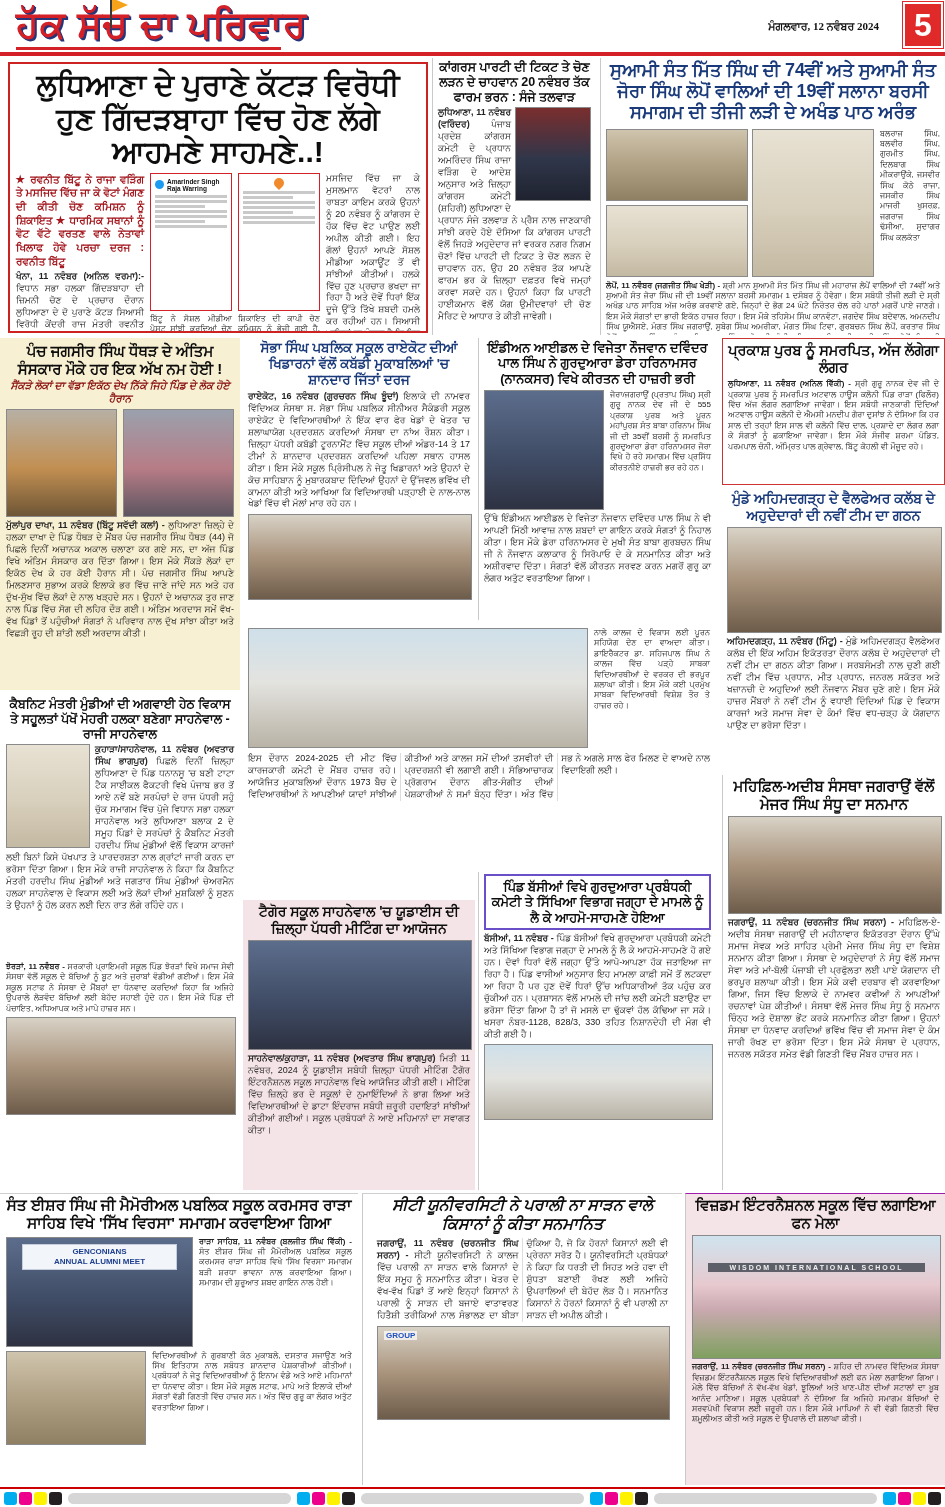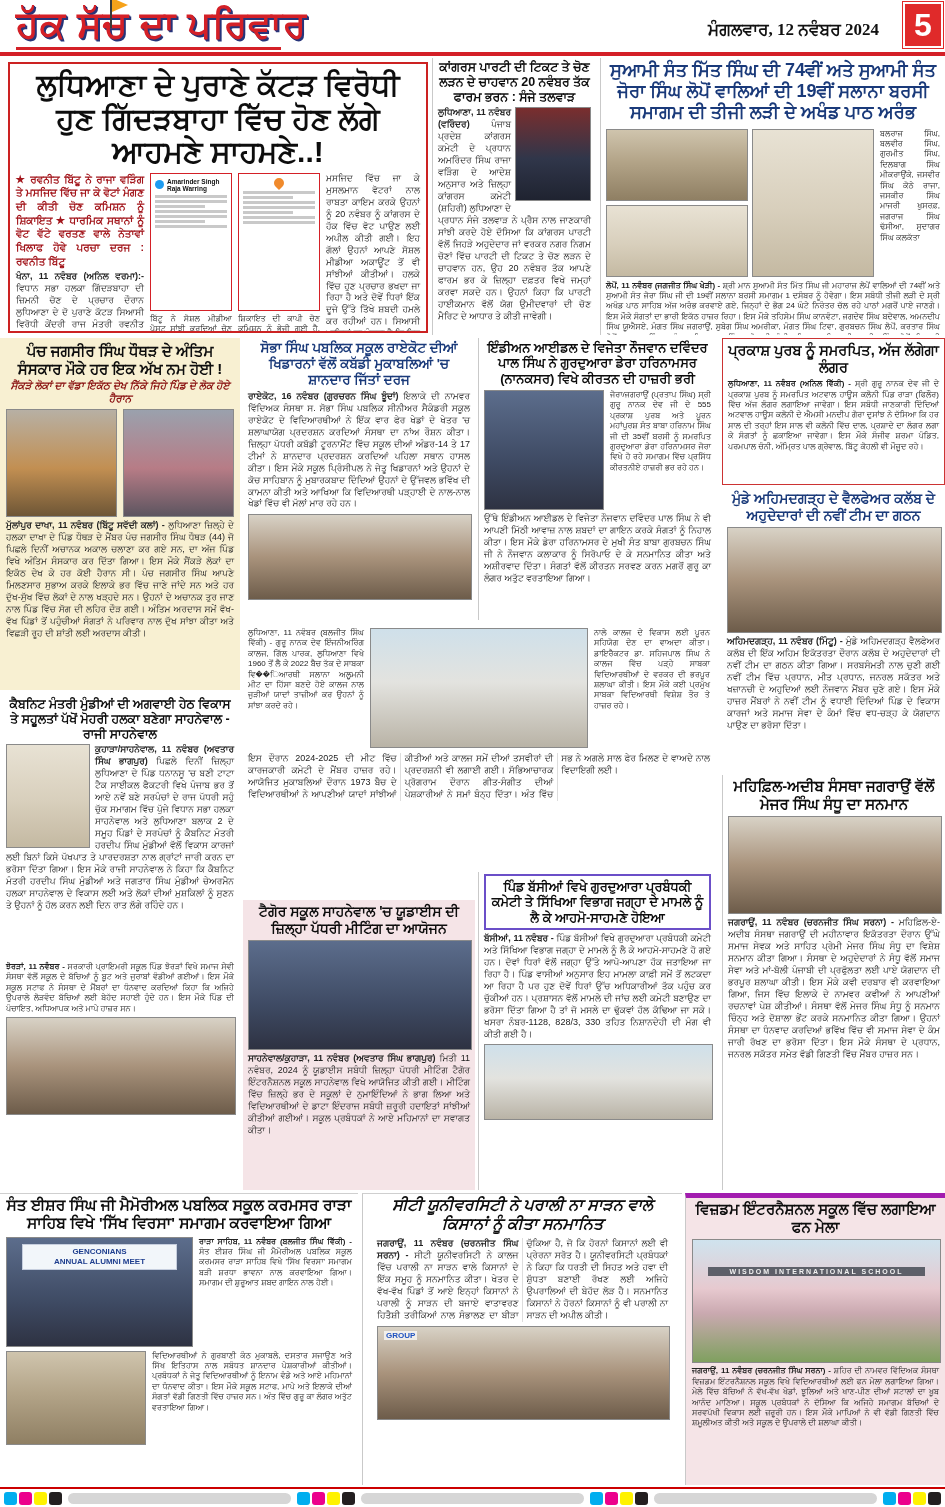--- a/index.html
+++ b/index.html
@@ -7,21 +7,21 @@
         font-family:"Liberation Sans", sans-serif;color:#1a1a1a;overflow:hidden;}
   .abs{position:absolute;box-sizing:border-box;}
   .art{overflow:hidden;}
   
   .logo{font-weight:bold;font-size:37px;color:#d42027;letter-spacing:1px;
         text-shadow:1px 1px 0 #27357a,2px 2px 0 #27357a;line-height:1;}
   .logo-underline{height:3px;background:#d42027;margin-top:4px;width:265px;}
   .flag{position:absolute;left:96px;top:-8px;width:0;height:0;
         border-left:16px solid #f6a21a;border-top:7px solid transparent;border-bottom:7px solid transparent;}
   .flagpole{position:absolute;left:94px;top:-8px;width:2px;height:30px;background:#3a3a3a;}
-  .date{font-family:"Liberation Serif", serif;font-weight:bold;font-size:17px;color:#111;}
+  .date{font-family:"Liberation Serif", serif;font-weight:bold;font-size:11px;color:#111;}
   .pagenum{background:#e02a2a;color:#fff;font-weight:bold;font-size:32px;
            width:40px;height:46px;display:flex;align-items:center;justify-content:center;
            border:2px solid #fff;outline:1px solid #e02a2a;}
   .rule2{border-top:3px solid #d42027;border-bottom:1px solid #d42027;height:3px;}
   
   .hl{font-weight:bold;text-align:center;color:#0d0d0d;line-height:1.18;margin:0;}
   .hl-main{font-size:30px;line-height:1.12;}
   .hl-navy{color:#1a3a7a;}
   .hl-green{color:#1e7a34;}
   .sub-red{color:#a3161c;font-weight:bold;font-size:10.5px;line-height:1.3;text-align:justify;}
@@ -192,21 +192,20 @@
 
   <div class="abs art" style="left:722px;top:488px;width:223px;height:287px;padding:2px 5px;">
     <h2 class="hl hl-navy" style="font-size:14px;">ਮੁੰਡੇ ਅਹਿਮਦਗੜ੍ਹ ਦੇ ਵੈਲਫੇਅਰ ਕਲੱਬ ਦੇ ਅਹੁਦੇਦਾਰਾਂ ਦੀ ਨਵੀਂ ਟੀਮ ਦਾ ਗਠਨ</h2>
     <div class="photo ph-i" style="width:100%;height:104px;margin-top:4px;"></div>
     <p class="body"><span class="dl">ਅਹਿਮਦਗੜ੍ਹ, 11 ਨਵੰਬਰ (ਮਿੰਟੂ) -</span>
     <span>ਮੁੰਡੇ ਅਹਿਮਦਗੜ੍ਹ ਵੈਲਫੇਅਰ ਕਲੱਬ ਦੀ ਇੱਕ ਅਹਿਮ ਇਕੱਤਰਤਾ ਦੌਰਾਨ ਕਲੱਬ ਦੇ ਅਹੁਦੇਦਾਰਾਂ ਦੀ ਨਵੀਂ ਟੀਮ ਦਾ ਗਠਨ ਕੀਤਾ ਗਿਆ। ਸਰਬਸੰਮਤੀ ਨਾਲ ਚੁਣੀ ਗਈ ਨਵੀਂ ਟੀਮ ਵਿੱਚ ਪ੍ਰਧਾਨ, ਮੀਤ ਪ੍ਰਧਾਨ, ਜਨਰਲ ਸਕੱਤਰ ਅਤੇ ਖਜ਼ਾਨਚੀ ਦੇ ਅਹੁਦਿਆਂ ਲਈ ਨੌਜਵਾਨ ਮੈਂਬਰ ਚੁਣੇ ਗਏ। ਇਸ ਮੌਕੇ ਹਾਜ਼ਰ ਮੈਂਬਰਾਂ ਨੇ ਨਵੀਂ ਟੀਮ ਨੂੰ ਵਧਾਈ ਦਿੰਦਿਆਂ ਪਿੰਡ ਦੇ ਵਿਕਾਸ ਕਾਰਜਾਂ ਅਤੇ ਸਮਾਜ ਸੇਵਾ ਦੇ ਕੰਮਾਂ ਵਿੱਚ ਵਧ-ਚੜ੍ਹ ਕੇ ਯੋਗਦਾਨ ਪਾਉਣ ਦਾ ਭਰੋਸਾ ਦਿੱਤਾ।</span></p>
   </div>
 
   <div class="abs art" style="left:243px;top:622px;width:472px;height:250px;padding:2px 5px;">
     <div class="row" style="margin-top:4px;">
-      <p class="body tiny" style="flex:0 0 116px;margin-top:0;">ਲੁਧਿਆਣਾ, 11 ਨਵੰਬਰ (ਬਲਜੀਤ ਸਿੰਘ ਵਿੱਕੀ) - ਗੁਰੂ ਨਾਨਕ ਦੇਵ ਇੰਜਨੀਅਰਿੰਗ ਕਾਲਜ, ਗਿੱਲ ਪਾਰਕ, ਲੁਧਿਆਣਾ ਵਿਖੇ 1960 ਤੋਂ ਲੈ ਕੇ 2022 ਬੈਚ ਤੱਕ ਦੇ ਸਾਬਕਾ ਵਿ��ਿਆਰਥੀ ਸਲਾਨਾ ਅਲੂਮਨੀ ਮੀਟ ਦਾ ਹਿੱਸਾ ਬਣਦੇ ਹੋਏ ਕਾਲਜ ਨਾਲ ਜੁੜੀਆਂ ਯਾਦਾਂ ਤਾਜ਼ੀਆਂ ਕਰ ਉਹਨਾਂ ਨੂੰ ਸਾਂਝਾ ਕਰਦੇ ਰਹੇ।</p>
       <div class="photo ph-g" style="flex:1;height:118px;"></div>
       <p class="body tiny" style="flex:0 0 116px;margin-top:0;">ਨਾਲੇ ਕਾਲਜ ਦੇ ਵਿਕਾਸ ਲਈ ਪੂਰਨ ਸਹਿਯੋਗ ਦੇਣ ਦਾ ਵਾਅਦਾ ਕੀਤਾ। ਡਾਇਰੈਕਟਰ ਡਾ. ਸਹਿਜਪਾਲ ਸਿੰਘ ਨੇ ਕਾਲਜ ਵਿੱਚ ਪੜ੍ਹੇ ਸਾਬਕਾ ਵਿਦਿਆਰਥੀਆਂ ਦੇ ਵਰਕਰ ਦੀ ਭਰਪੂਰ ਸ਼ਲਾਘਾ ਕੀਤੀ। ਇਸ ਮੌਕੇ ਕਈ ਪ੍ਰਮੁੱਖ ਸਾਬਕਾ ਵਿਦਿਆਰਥੀ ਵਿਸ਼ੇਸ਼ ਤੌਰ ਤੇ ਹਾਜ਼ਰ ਰਹੇ।</p>
     </div>
     <p class="body cols3" style="margin-top:5px;">ਇਸ ਦੌਰਾਨ 2024-2025 ਦੀ ਮੀਟ ਵਿੱਚ ਕਾਰਜਕਾਰੀ ਕਮੇਟੀ ਦੇ ਮੈਂਬਰ ਹਾਜ਼ਰ ਰਹੇ। ਆਯੋਜਿਤ ਮੁਕਾਬਲਿਆਂ ਦੌਰਾਨ 1973 ਬੈਚ ਦੇ ਵਿਦਿਆਰਥੀਆਂ ਨੇ ਆਪਣੀਆਂ ਯਾਦਾਂ ਸਾਂਝੀਆਂ ਕੀਤੀਆਂ ਅਤੇ ਕਾਲਜ ਸਮੇਂ ਦੀਆਂ ਤਸਵੀਰਾਂ ਦੀ ਪ੍ਰਦਰਸ਼ਨੀ ਵੀ ਲਗਾਈ ਗਈ। ਸੱਭਿਆਚਾਰਕ ਪ੍ਰੋਗਰਾਮ ਦੌਰਾਨ ਗੀਤ-ਸੰਗੀਤ ਦੀਆਂ ਪੇਸ਼ਕਾਰੀਆਂ ਨੇ ਸਮਾਂ ਬੰਨ੍ਹ ਦਿੱਤਾ। ਅੰਤ ਵਿੱਚ ਸਭ ਨੇ ਅਗਲੇ ਸਾਲ ਫੇਰ ਮਿਲਣ ਦੇ ਵਾਅਦੇ ਨਾਲ ਵਿਦਾਇਗੀ ਲਈ।</p>
   </div>
 
   <div class="abs art" style="left:0;top:695px;width:240px;height:262px;padding:2px 6px;">
     <h2 class="hl" style="font-size:12.5px;">ਕੈਬਨਿਟ ਮੰਤਰੀ ਮੁੰਡੀਆਂ ਦੀ ਅਗਵਾਈ ਹੇਠ ਵਿਕਾਸ ਤੇ ਸਹੂਲਤਾਂ ਪੱਖੋਂ ਮੋਹਰੀ ਹਲਕਾ ਬਣੇਗਾ ਸਾਹਨੇਵਾਲ - ਰਾਜੀ ਸਾਹਨੇਵਾਲ</h2>
     <div class="photo ph-c" style="float:left;width:82px;height:102px;margin:3px 5px 2px 0;"></div>
     <p class="body"><span class="dl">ਕੁਹਾੜਾ/ਸਾਹਨੇਵਾਲ, 11 ਨਵੰਬਰ (ਅਵਤਾਰ ਸਿੰਘ ਭਾਗਪੁਰ)</span>
@@ -262,21 +261,21 @@
 
   <div class="abs art sep-l" style="left:362px;top:1193px;width:320px;height:292px;padding:2px 14px;border-top:1px solid #cfcfcf;">
     <h2 class="hl" style="font-size:16px;font-style:italic;">ਸੀਟੀ ਯੂਨੀਵਰਸਿਟੀ ਨੇ ਪਰਾਲੀ ਨਾ ਸਾੜਨ ਵਾਲੇ ਕਿਸਾਨਾਂ ਨੂੰ ਕੀਤਾ ਸਨਮਾਨਿਤ</h2>
     <p class="body cols2" style="margin-top:4px;"><span class="dl">ਜਗਰਾਉਂ, 11 ਨਵੰਬਰ (ਚਰਨਜੀਤ ਸਿੰਘ ਸਰਨਾ) -</span>
     <span>ਸੀਟੀ ਯੂਨੀਵਰਸਿਟੀ ਨੇ ਕਾਲਜ ਵਿੱਚ ਪਰਾਲੀ ਨਾ ਸਾੜਨ ਵਾਲੇ ਕਿਸਾਨਾਂ ਦੇ ਇੱਕ ਸਮੂਹ ਨੂੰ ਸਨਮਾਨਿਤ ਕੀਤਾ। ਖੇਤਰ ਦੇ ਵੱਖ-ਵੱਖ ਪਿੰਡਾਂ ਤੋਂ ਆਏ ਇਨ੍ਹਾਂ ਕਿਸਾਨਾਂ ਨੇ ਪਰਾਲੀ ਨੂੰ ਸਾੜਨ ਦੀ ਬਜਾਏ ਵਾਤਾਵਰਣ ਹਿਤੈਸ਼ੀ ਤਰੀਕਿਆਂ ਨਾਲ ਸੰਭਾਲਣ ਦਾ ਬੀੜਾ ਚੁੱਕਿਆ ਹੈ, ਜੋ ਕਿ ਹੋਰਨਾਂ ਕਿਸਾਨਾਂ ਲਈ ਵੀ ਪ੍ਰੇਰਨਾ ਸਰੋਤ ਹੈ। ਯੂਨੀਵਰਸਿਟੀ ਪ੍ਰਬੰਧਕਾਂ ਨੇ ਕਿਹਾ ਕਿ ਧਰਤੀ ਦੀ ਸਿਹਤ ਅਤੇ ਹਵਾ ਦੀ ਸ਼ੁੱਧਤਾ ਬਣਾਈ ਰੱਖਣ ਲਈ ਅਜਿਹੇ ਉਪਰਾਲਿਆਂ ਦੀ ਬੇਹੱਦ ਲੋੜ ਹੈ। ਸਨਮਾਨਿਤ ਕਿਸਾਨਾਂ ਨੇ ਹੋਰਨਾਂ ਕਿਸਾਨਾਂ ਨੂੰ ਵੀ ਪਰਾਲੀ ਨਾ ਸਾੜਨ ਦੀ ਅਪੀਲ ਕੀਤੀ।</span></p>
     <div class="photo ph-i" style="width:100%;height:92px;margin-top:4px;">
       <span class="ovl">GROUP</span>
     </div>
   </div>
 
-  <div class="abs art bg-pink sep-l" style="left:685px;top:1193px;width:260px;height:292px;padding:2px 6px;border-top:5px solid #a21caf;">
+  <div class="abs art bg-pink sep-l" style="left:685px;top:1193px;width:260px;height:292px;padding:2px 6px;border-top:1px solid #a21caf;">
     <h2 class="hl" style="font-size:15px;">ਵਿਜ਼ਡਮ ਇੰਟਰਨੈਸ਼ਨਲ ਸਕੂਲ ਵਿੱਚ ਲਗਾਇਆ ਫਨ ਮੇਲਾ</h2>
     <div class="photo ph-h" style="width:100%;height:122px;margin-top:4px;">
       <span class="sign">WISDOM INTERNATIONAL SCHOOL</span>
     </div>
     <p class="body tiny"><span class="dl">ਜਗਰਾਉਂ, 11 ਨਵੰਬਰ (ਚਰਨਜੀਤ ਸਿੰਘ ਸਰਨਾ) -</span>
     <span>ਸ਼ਹਿਰ ਦੀ ਨਾਮਵਰ ਵਿੱਦਿਅਕ ਸੰਸਥਾ ਵਿਜ਼ਡਮ ਇੰਟਰਨੈਸ਼ਨਲ ਸਕੂਲ ਵਿਖੇ ਵਿਦਿਆਰਥੀਆਂ ਲਈ ਫਨ ਮੇਲਾ ਲਗਾਇਆ ਗਿਆ। ਮੇਲੇ ਵਿੱਚ ਬੱਚਿਆਂ ਨੇ ਵੱਖ-ਵੱਖ ਖੇਡਾਂ, ਝੂਲਿਆਂ ਅਤੇ ਖਾਣ-ਪੀਣ ਦੀਆਂ ਸਟਾਲਾਂ ਦਾ ਖੂਬ ਆਨੰਦ ਮਾਣਿਆ। ਸਕੂਲ ਪ੍ਰਬੰਧਕਾਂ ਨੇ ਦੱਸਿਆ ਕਿ ਅਜਿਹੇ ਸਮਾਗਮ ਬੱਚਿਆਂ ਦੇ ਸਰਵਪੱਖੀ ਵਿਕਾਸ ਲਈ ਜ਼ਰੂਰੀ ਹਨ। ਇਸ ਮੌਕੇ ਮਾਪਿਆਂ ਨੇ ਵੀ ਵੱਡੀ ਗਿਣਤੀ ਵਿੱਚ ਸ਼ਮੂਲੀਅਤ ਕੀਤੀ ਅਤੇ ਸਕੂਲ ਦੇ ਉਪਰਾਲੇ ਦੀ ਸ਼ਲਾਘਾ ਕੀਤੀ।</span></p>
   </div>
 
   <div class="abs redline" style="left:0;top:1487px;width:945px;"></div>
   <div class="abs regbar" style="left:0;top:1490px;width:945px;height:16px;">

